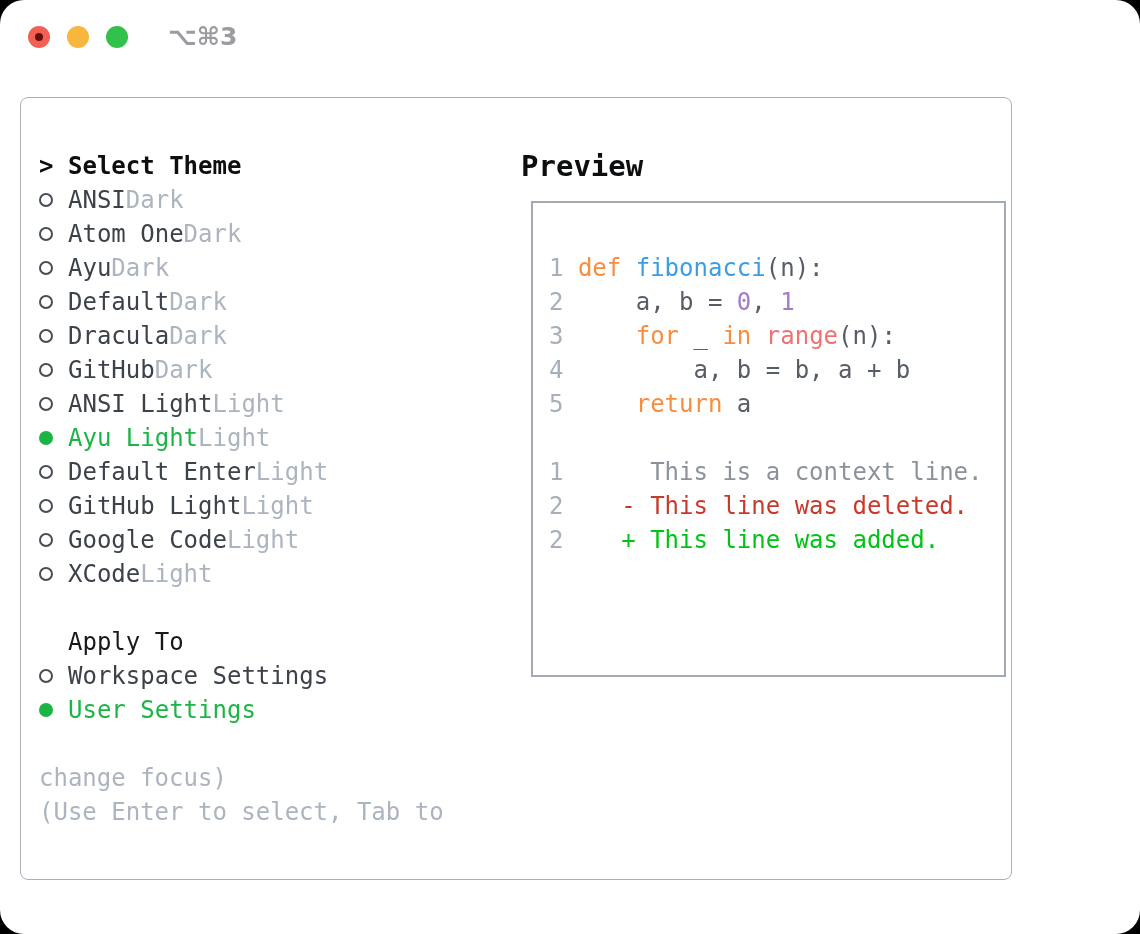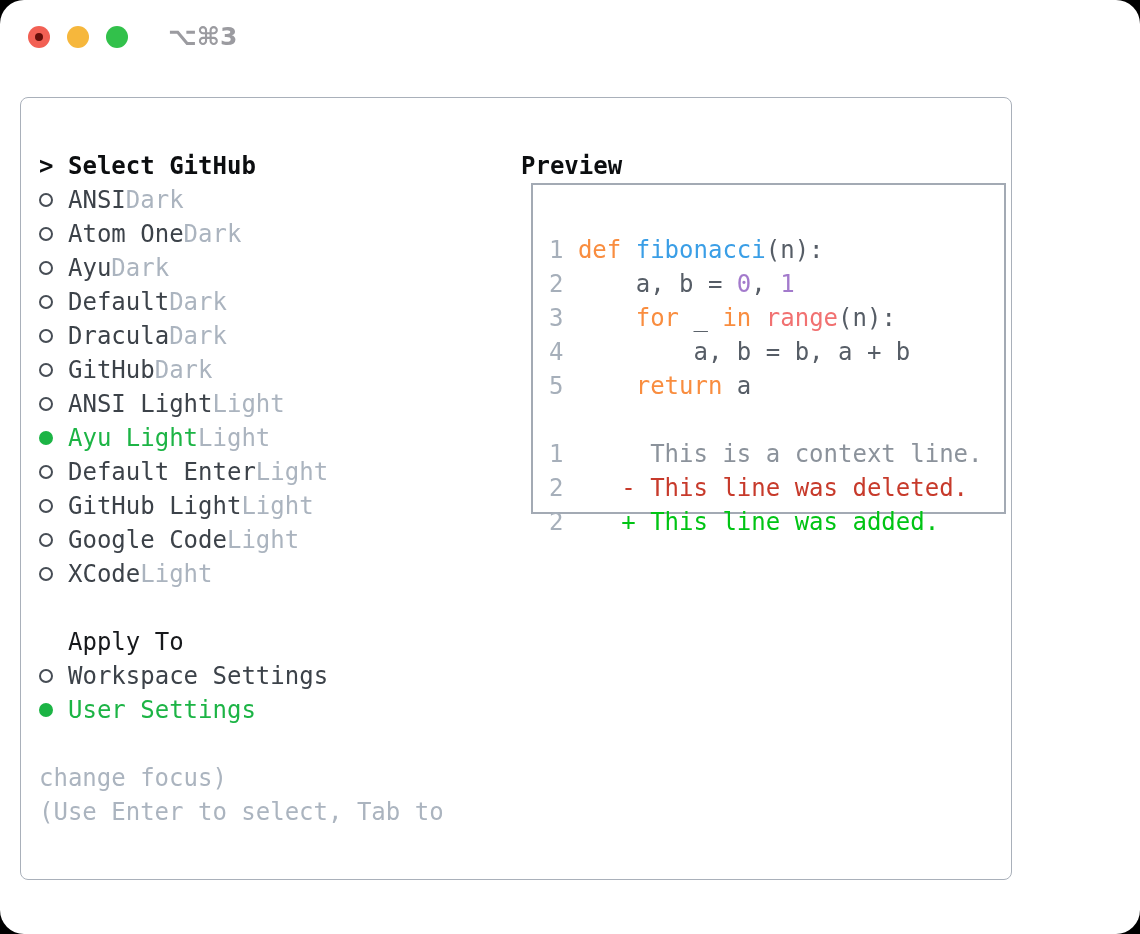--- a/index.html
+++ b/index.html
@@ -28,22 +28,22 @@
   .hdr{font-weight:bold;color:#0c0e10;}
   .t-name{color:var(--name_dark);}
   .row.selected .t-name{color:var(--accent_green);}
   .t-variant{color:var(--muted_gray);}
   .subhdr{color:#16181b;}
   .hint{color:var(--muted_gray);}
   .spacer{height:34px;}
 
   
   .right-col{position:absolute;left:480px;top:51px;}
-  .preview-hdr{height:34px;line-height:34px;font-size:24px;font-weight:bold;color:#0c0e10;margin-left:20px;}
-  .preview-box{box-sizing:border-box;margin-left:30px;width:475px;height:331px;border:2px solid var(--box_border);background:#fff;}
+  .preview-hdr{height:34px;line-height:34px;font-size:29px;font-weight:bold;color:#0c0e10;margin-left:20px;}
+  .preview-box{box-sizing:border-box;margin-left:30px;margin-top:18px;width:475px;height:476px;border:2px solid var(--box_border);background:#fff;}
   .code{padding:48px 0 0 16px;font-size:24px;}
   .code-line{white-space:pre;height:34px;line-height:34px;}
   .ln{color:var(--line_number_gray);}
   .c-kw{color:var(--keyword_orange);}
   .c-fn{color:var(--function_blue);}
   .c-num{color:var(--number_purple);}
   .c-call{color:var(--builtin_coral);}
   .c-fg{color:var(--code_fg);}
   .c-ctx{color:var(--context_gray);}
   .c-del{color:var(--deleted_red);}
@@ -58,21 +58,21 @@
     <div class="light red"></div>
     <div class="light yellow"></div>
     <div class="light green"></div>
     <div class="win-title">⌥⌘3</div>
   </div>
 
   <div class="panel">
 
     <div class="left-col">
       <div class="row">
-        <span class="marker cursor">&gt;</span><span class="hdr">Select GitHub</span>
+        <span class="marker cursor">&gt;</span><span class="hdr">Select Theme</span>
       </div>
 
       <div class="row">
         <span class="marker"><span class="dot"></span></span><span class="t-name">ANSI</span><span class="t-variant">Dark</span>
       </div>
       <div class="row">
         <span class="marker"><span class="dot"></span></span><span class="t-name">Atom One</span><span class="t-variant">Dark</span>
       </div>
       <div class="row">
         <span class="marker"><span class="dot"></span></span><span class="t-name">Ayu</span><span class="t-variant">Dark</span>

